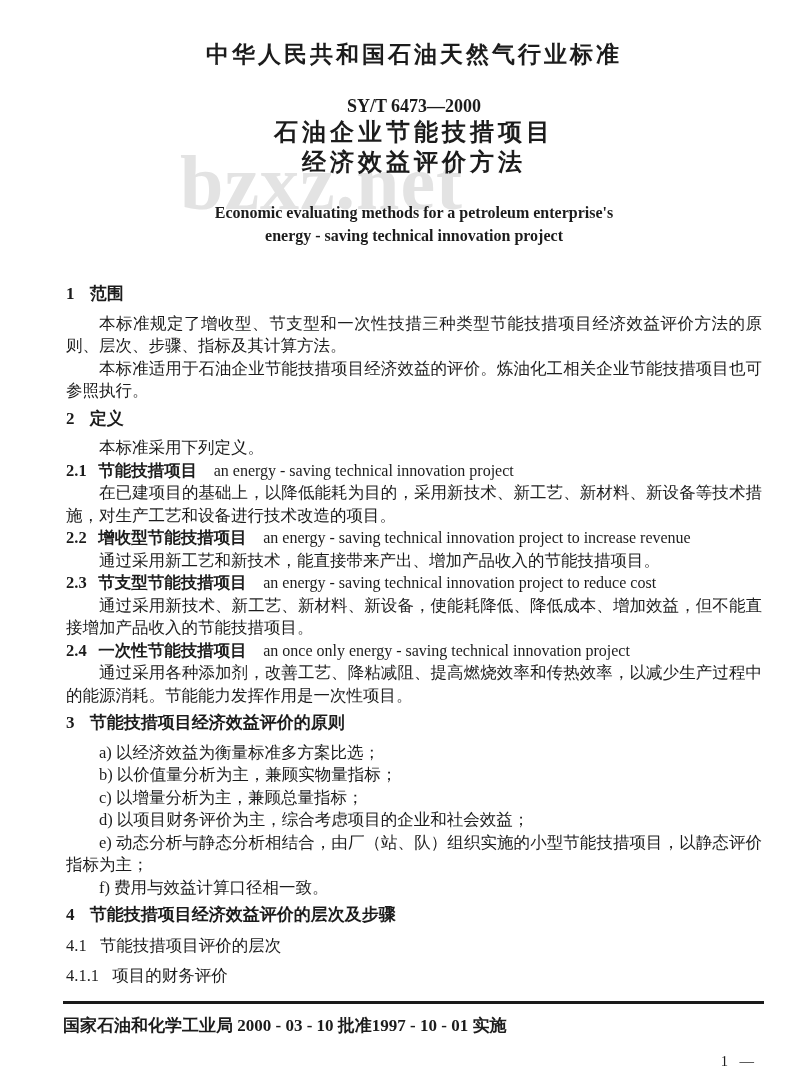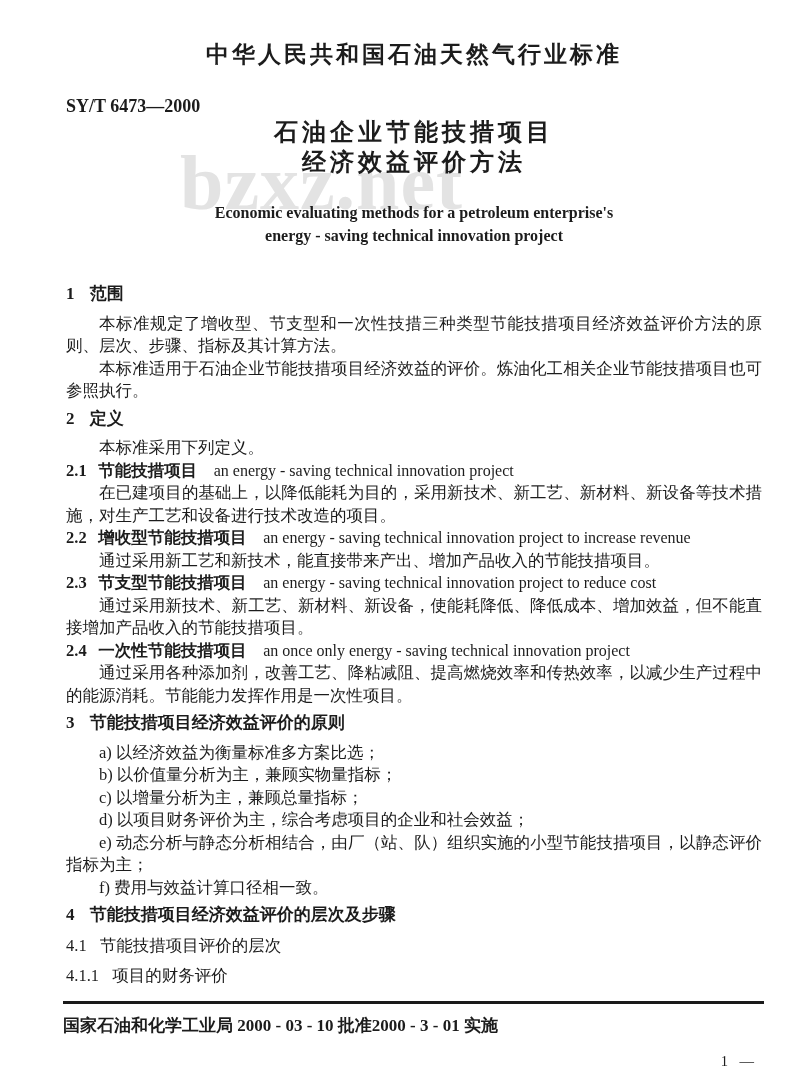--- a/index.html
+++ b/index.html
@@ -32,21 +32,21 @@
   .header-label {
     padding-top:41px;
     text-align:center;
     font-weight:bold;
     font-size:23px;
     letter-spacing:3px;
     line-height:28px;
   }
   .std-number {
     margin-top:26px;
-    text-align:left;
+    text-align:center;
     font-weight:bold;
     font-size:18px;
     line-height:22px;
     font-family:"Liberation Serif","DejaVu Serif",serif;
   }
   .doc-title {
     text-align:center;
     font-weight:bold;
     font-size:24px;
     line-height:30px;
@@ -171,18 +171,18 @@
       </p>
       <p class="subhead">
         <span class="num">4.1.1</span><span>项目的财务评价</span>
       </p>
 
     </div>
   </div>
 
   <div class="footer">
     <span>国家石油和化学工业局 2000 - 03 - 10 批准</span>
-    <span>2000 - 3 - 01 实施</span>
+    <span>1997 - 10 - 01 实施</span>
   </div>
 
   <div class="page-number">1 —</div>
 
 </div>
 
 </body></html>

